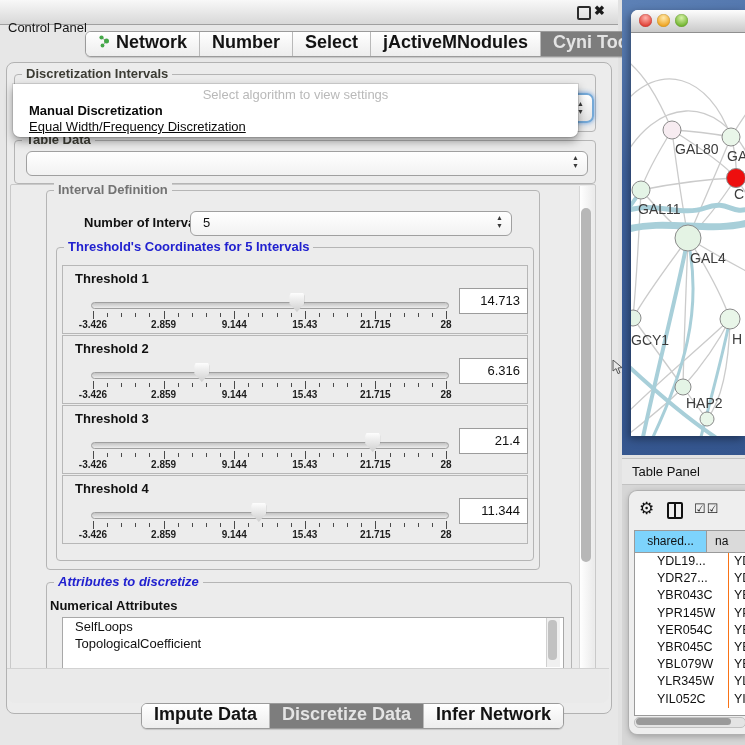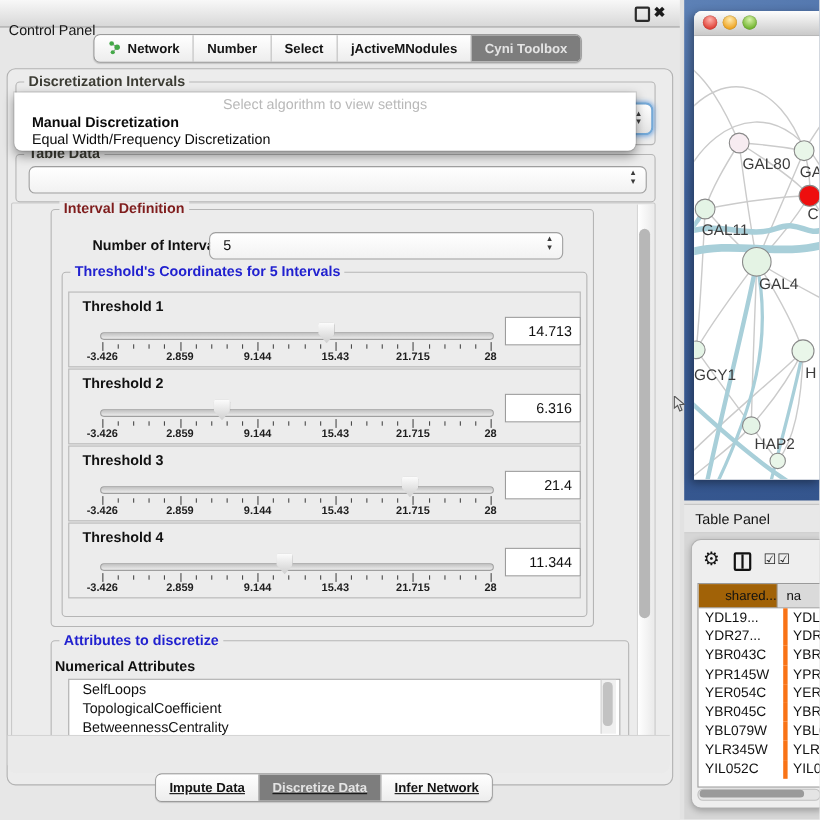--- a/index.html
+++ b/index.html
@@ -8,31 +8,31 @@
   
   #cp{position:absolute;left:0;top:0;width:618px;height:745px;background:#e7e7e7;}
   #cp-titlebar{position:absolute;left:0;top:0;width:618px;height:24px;
     background:linear-gradient(#f8f8f8,#d8d8d8);border-bottom:1px solid #9f9f9f;}
   #cp-title{position:absolute;left:8px;top:20px;font-size:13px;color:#151515;}
   #float-btn{position:absolute;left:577px;top:6px;width:10px;height:10px;border:2px solid #2b2b2b;border-radius:2px;}
   #close-btn{position:absolute;left:594px;top:3px;font-size:13px;font-weight:bold;color:#1b1b1b;}
   
   .seg{position:absolute;display:flex;height:24px;border:1px solid #9b9b9b;border-radius:6px;
        overflow:hidden;background:#fff;box-shadow:0 1px 1px rgba(0,0,0,.15);}
-  .seg .tab{display:flex;align-items:center;gap:5px;padding:0 12px;font-size:12px;font-weight:600;
+  .seg .tab{display:flex;align-items:flex-start;gap:5px;padding:0 12px;font-size:18px;font-weight:600;
        background:linear-gradient(#ffffff,#ededed);color:#131313;border-left:1px solid #b9b9b9;cursor:default;white-space:nowrap;}
   .seg .tab:first-child{border-left:none;}
   .seg .tab.sel{background:#7d7d7d;color:#e4e4e4;}
   
   #panel{position:absolute;left:6px;top:62px;width:604px;height:650px;background:#ececec;
      border:1px solid #b2b2b2;border-radius:8px;}
   .grp{position:absolute;border:1px solid #b5b5b5;border-radius:4px;}
   .grp-title{position:absolute;font-size:13px;font-weight:bold;background:#ececec;padding:0 4px;line-height:14px;}
   .t-dark{color:#3c3c34;}
-  .t-green{color:#7f1d1d;}
+  .t-green{color:#737373;}
   .t-blue{color:#2121cf;}
   .combo{position:absolute;background:linear-gradient(#ffffff,#f2f2f2);border:1px solid #a0a0a0;
      border-radius:6px;font-size:13px;}
   .combo .cv{position:absolute;left:12px;top:3px;}
   .arrows{position:absolute;right:8px;top:2px;display:flex;flex-direction:column;color:#3a3a3a;
      font-size:7px;line-height:8px;text-align:center;}
   #focus-combo{position:absolute;left:556px;top:93px;width:34px;height:26px;border-radius:7px;
      border:2px solid #74a9d8;box-shadow:0 0 5px rgba(90,150,220,.9);
      background:linear-gradient(#ffffff,#e4e4e4);z-index:3;}
   #popup{position:absolute;left:13px;top:84px;width:565px;height:53px;background:#fff;
@@ -88,24 +88,24 @@
   #tpregion{position:absolute;left:622px;top:485px;width:123px;height:260px;background:#d6d6d6;}
   #tablewin{position:absolute;left:628px;top:490px;width:117px;height:243px;background:#eeeeee;
      border:1px solid #b0b0b0;border-right:none;border-radius:9px 0 0 9px;box-shadow:1px 2px 6px rgba(0,0,0,.25);}
   #gear{position:absolute;left:639px;top:498px;font-size:17px;color:#111;}
   #spliticon{position:absolute;left:667px;top:502px;width:12px;height:13px;border:2px solid #111;border-radius:2px;}
   #spliticon div{position:absolute;left:50%;margin-left:-1px;top:0;bottom:0;width:2px;background:#111;}
   #checks{position:absolute;left:694px;top:501px;font-size:13px;color:#222;letter-spacing:1px;}
   #dtable{position:absolute;left:634px;top:530px;width:111px;height:184px;background:#fff;
      border:1px solid #9a9a9a;overflow:hidden;}
   #thead{display:flex;height:21px;border-bottom:1px solid #9a9a9a;font-size:12px;}
-  #th1{width:71px;background:#a16207;border-right:1px solid #9a9a9a;text-align:right;line-height:21px;}
+  #th1{width:71px;background:#7dd3fc;border-right:1px solid #9a9a9a;text-align:center;line-height:21px;}
   #th2{flex:1;background:#dadada;padding-left:8px;line-height:21px;}
   .trow{display:flex;height:17.2px;font-size:12.5px;}
-  .trow .c1{width:71px;padding-left:6px;border-right:4px solid #f97316;line-height:17px;white-space:nowrap;overflow:hidden;}
+  .trow .c1{width:71px;padding-left:6px;border-right:1px solid #f97316;line-height:17px;white-space:nowrap;overflow:hidden;margin-left:16px;}
   .trow .c2{flex:1;padding-left:5px;line-height:17px;white-space:nowrap;overflow:hidden;}
   #hscroll{position:absolute;left:634px;top:717px;width:110px;height:9px;background:#e4e4e4;
      border:1px solid #c0c0c0;border-radius:5px;}
   #hthumb{position:absolute;left:636px;top:718px;width:95px;height:7px;background:#9a9a9a;border-radius:4px;}
   #cursor{position:absolute;left:612px;top:360px;}
 </style>
 </head>
 <body>
 
 <div id="cp">
@@ -147,21 +147,21 @@
     <span class="arrows" style="top:5px;">
         <span>▲</span>
         <span>▼</span>
       </span>
   </div>
 
   <div id="popup">
     <div id="popup-hint">Select algorithm to view settings</div>
     <div id="popup-items">
         <div class="popup-item" style="top: 19px; font-weight: bold;">Manual Discretization</div>
-        <div class="popup-item" style="top: 35px;">Equal Width/Frequency Discretization</div>
+        <div class="popup-item" style="top: 35px; text-decoration: underline;">Equal Width/Frequency Discretization</div>
       </div>
   </div>
 
   <div class="grp" style="left:14px;top:140px;width:580px;height:42px;"></div>
   <span class="grp-title t-dark" style="left:22px;top:133px;z-index:2;">Table Data</span>
   <div class="combo" style="left:26px;top:151px;width:560px;height:23px;">
     <span class="arrows">
         <span>▲</span>
         <span>▼</span>
       </span>
@@ -333,35 +333,34 @@
         <div class="ticklab" style="left: 100.6px;">2.859</div>
         <div class="ticklab" style="left: 171.2px;">9.144</div>
         <div class="ticklab" style="left: 241.8px;">15.43</div>
         <div class="ticklab" style="left: 312.4px;">21.715</div>
         <div class="ticklab" style="left: 383px;">28</div>
         <div class="valbox">11.344</div>
       </div>
     </div>
 
   <div class="grp" style="left:46px;top:582px;width:524px;height:110px;"></div>
-  <span class="grp-title t-blue" style="left:54px;top:575px;">Attributes to discretize</span>
+  <span class="grp-title t-blue" style="left:54px;top:575px;font-style:italic;">Attributes to discretize</span>
   <span id="lbl-numattr">Numerical Attributes</span>
   <div id="attr-list">
       <div class="attr-item">SelfLoops</div>
       <div class="attr-item">TopologicalCoefficient</div>
-      <div class="attr-item">BetweennessCentrality</div>
     </div>
   <div id="attr-sb"></div>
   <div id="attr-sb-thumb"></div>
 
   <div id="apply-strip">
     
   </div>
 
-  <div class="seg" style="left:141px;top:703px;text-decoration:underline;" id="bottom-tabs">
+  <div class="seg" style="left:141px;top:703px;" id="bottom-tabs">
       <div class="tab">
         <span>Impute Data</span>
       </div>
       <div class="tab sel">
         <span>Discretize Data</span>
       </div>
       <div class="tab">
         <span>Infer Network</span>
       </div>
     </div>

